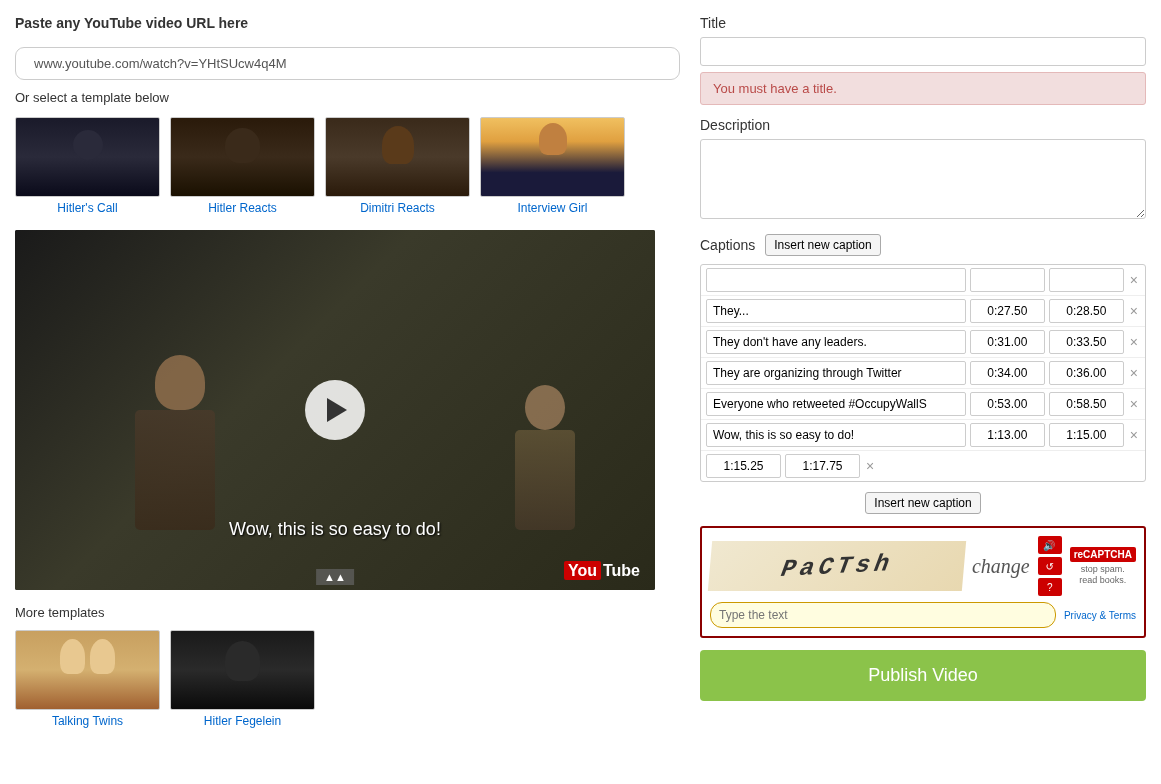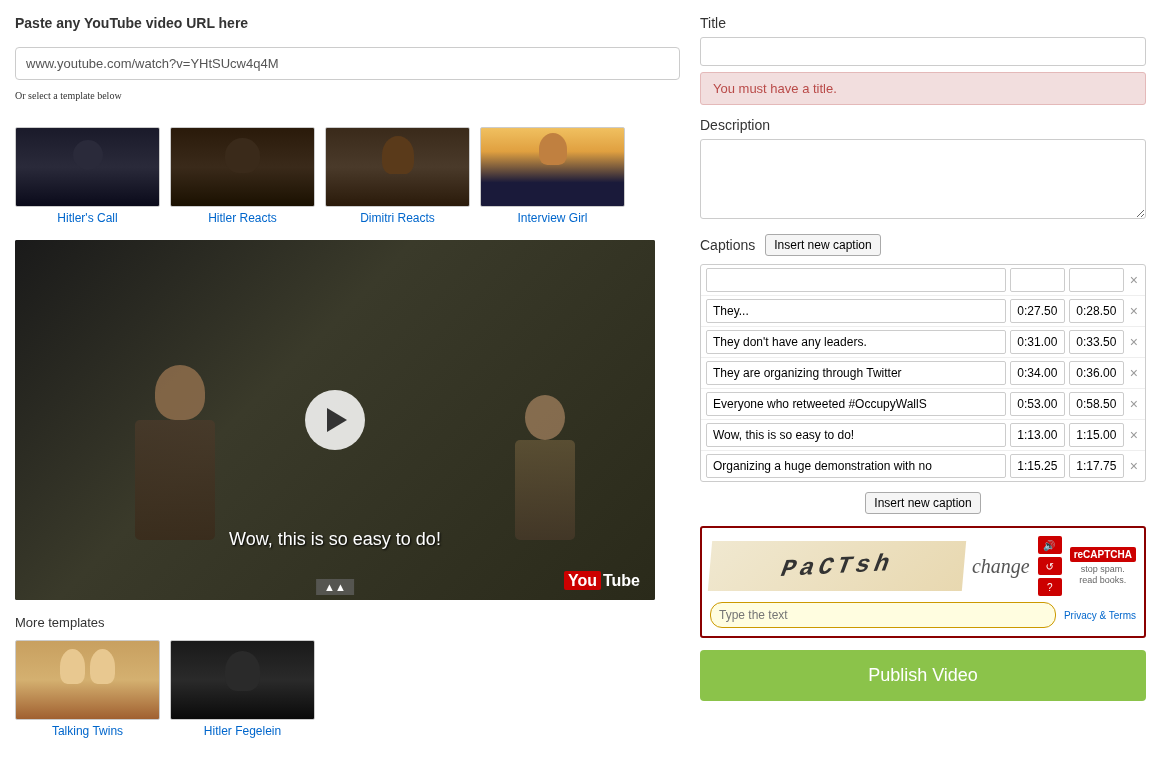--- a/index.html
+++ b/index.html
@@ -25,32 +25,31 @@
       padding-top: 0;
     }
     .paste-label {
       font-size: 14px;
       margin-bottom: 16px;
       color: #333;
       font-weight: bold;
     }
     .url-input {
       width: 100%;
-      padding: 8px 10px;
-      border: 1px solid #ccc;
-      border-radius: 4px;
+      padding: 8px 18px;
+      border: 1px solid #ccc;
+      border-radius: 9px;
       font-size: 13px;
       color: #555;
       margin-bottom: 10px;
     }
     .template-label {
-      font-size: 10px;
-      margin-bottom: 26px;
+      font-size: 13px;
+      margin-bottom: 12px;
       color: #333;
-      font-family: Liberation Serif, serif;
     }
     .templates-row {
       display: flex;
       gap: 10px;
       margin-bottom: 15px;
     }
     .template-item {
       display: flex;
       flex-direction: column;
       align-items: center;
@@ -222,21 +221,21 @@
       border-bottom: none;
     }
     .caption-text-input {
       flex: 1;
       padding: 4px 6px;
       border: 1px solid #ccc;
       border-radius: 2px;
       font-size: 12px;
     }
     .caption-time-input {
-      width: 55px;
+      width: 75px;
       padding: 4px 4px;
       border: 1px solid #ccc;
       border-radius: 2px;
       font-size: 12px;
       text-align: center;
     }
     .caption-delete {
       color: #999;
       cursor: pointer;
       font-size: 14px;
@@ -495,21 +494,20 @@
         <input class="caption-time-input" type="text" value="0:58.50" style="">
         <button class="caption-delete">×</button>
       </div>
       <div class="caption-row">
         <input class="caption-text-input" type="text" value="Wow, this is so easy to do!" style="">
         <input class="caption-time-input" type="text" value="1:13.00" style="">
         <input class="caption-time-input" type="text" value="1:15.00" style="">
         <button class="caption-delete">×</button>
       </div>
       <div class="caption-row">
-        <input class="caption-text-input" type="text" value="Organizing a huge demonstration with no" style="">
         <input class="caption-time-input" type="text" value="1:15.25" style="">
         <input class="caption-time-input" type="text" value="1:17.75" style="">
         <button class="caption-delete">×</button>
       </div>
     </div>
 
     <button class="insert-caption-bottom-btn">Insert new caption</button>
 
     
     <div class="captcha-box">

